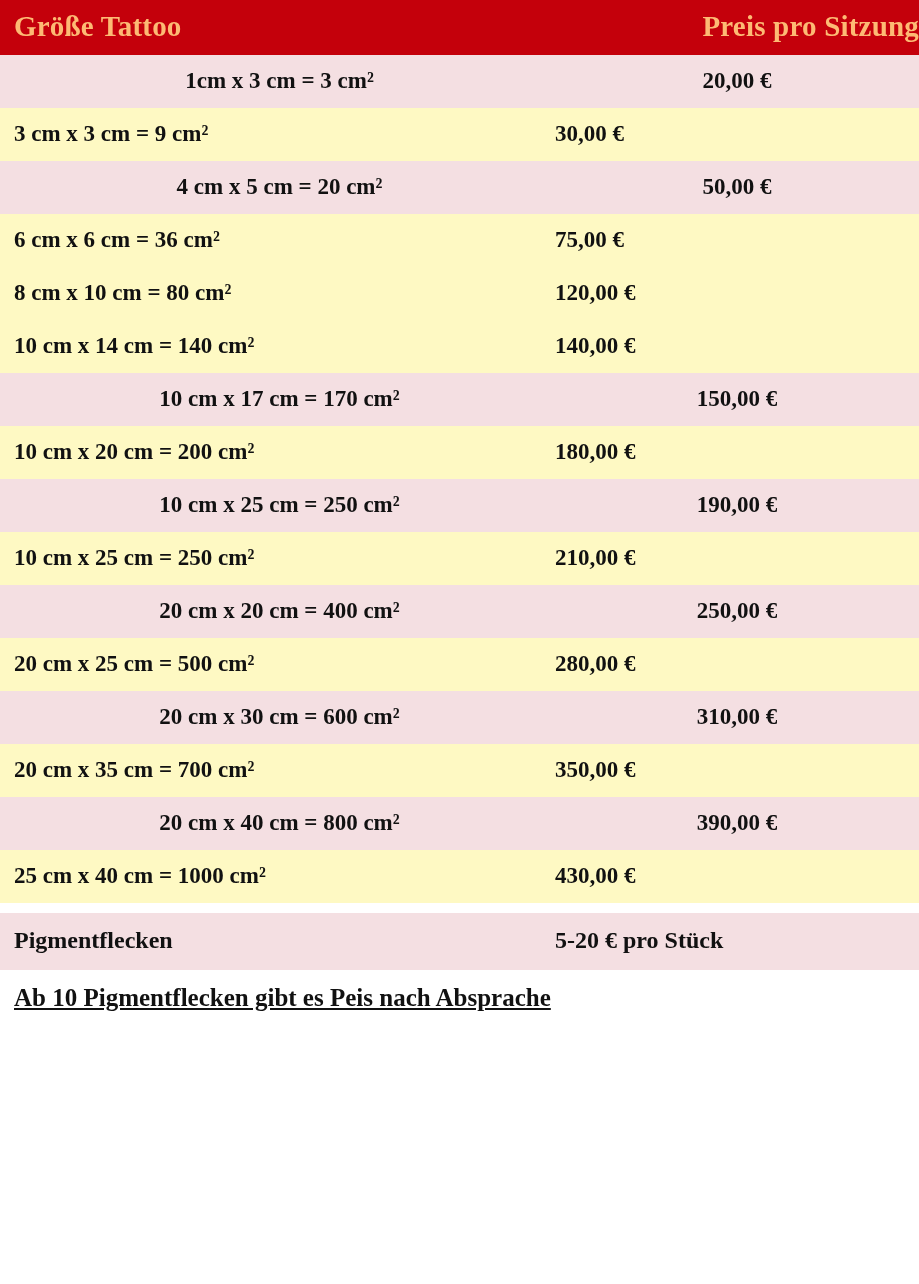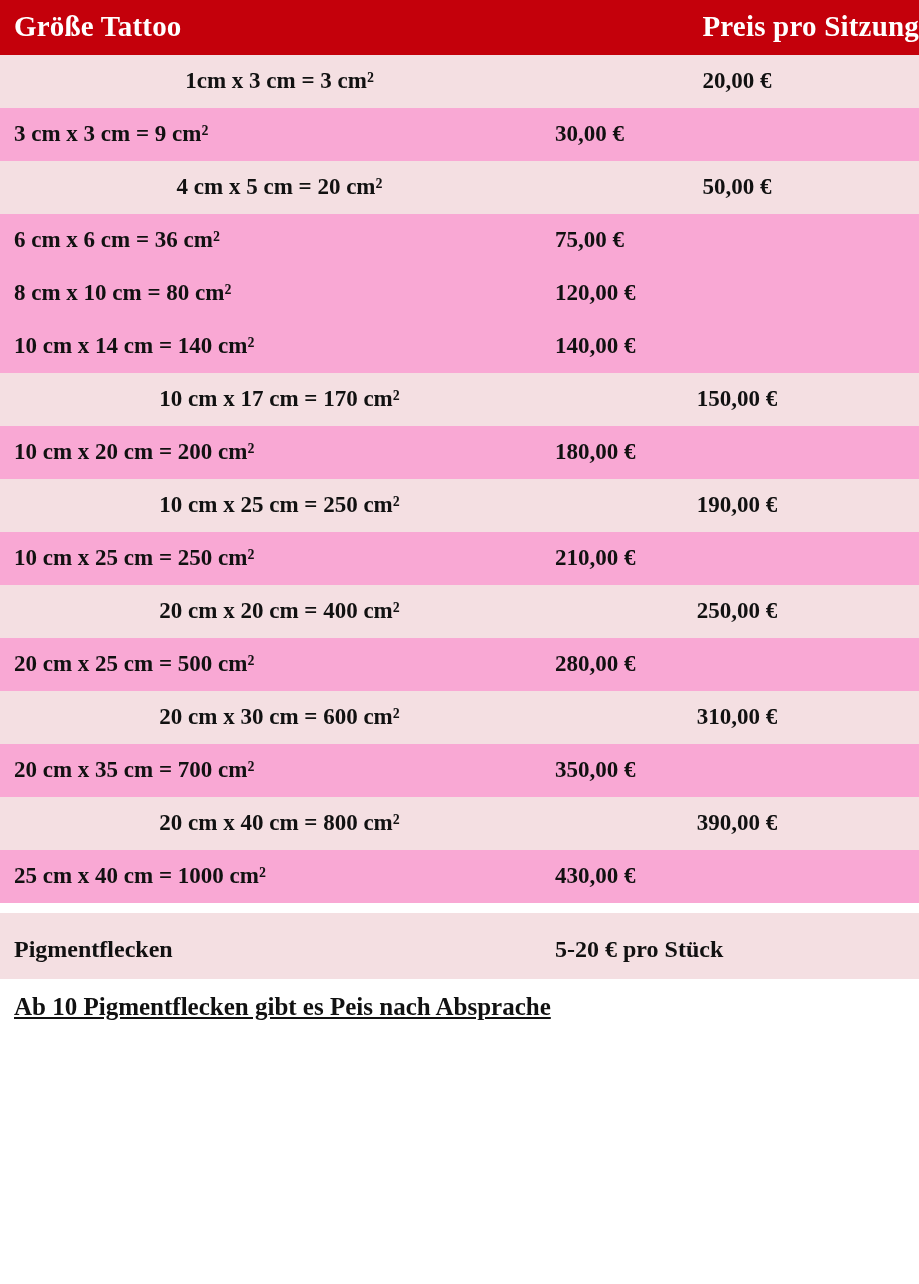--- a/index.html
+++ b/index.html
@@ -16,21 +16,21 @@
   .price-table {
     width: 919px;
     border-collapse: collapse;
     table-layout: fixed;
   }
   .price-table col.col-size { width: 545px; }
   .price-table col.col-price { width: 374px; }
 
   .price-table tr.header-row th {
     background: #c4000b;
-    color: #ffffff;
+    color: #fdba74;
     font-size: 29px;
     font-weight: bold;
     text-align: left;
     padding: 10px 0 12px 14px;
     letter-spacing: 0.2px;
     white-space: nowrap;
   }
   .price-table tr.header-row th.price-head {
     padding-left: 10px;
     text-align: right;
@@ -42,34 +42,34 @@
     color: #111111;
     padding: 13px 0 14px 14px;
     vertical-align: middle;
     white-space: nowrap;
   }
   .price-table td.price-cell {
     padding-left: 10px;
   }
 
   tr.shade-a td { background: #f4dfe2; text-align: center; }
-  tr.shade-b td { background: #f9a8d4; }
+  tr.shade-b td { background: #fef9c3; }
 
   tr.spacer-row td {
     background: #ffffff;
     padding: 0;
     height: 10px;
     font-size: 0;
     line-height: 0;
   }
 
   tr.note-row td {
     background: #f4dfe2;
     font-size: 24px;
-    padding-top: 23px;
+    padding-top: 14px;
     padding-bottom: 16px;
   }
 
   tr.footer-row td {
     background: #ffffff;
     font-size: 25px;
     padding-top: 14px;
     padding-bottom: 10px;
     text-decoration: underline;
   }

